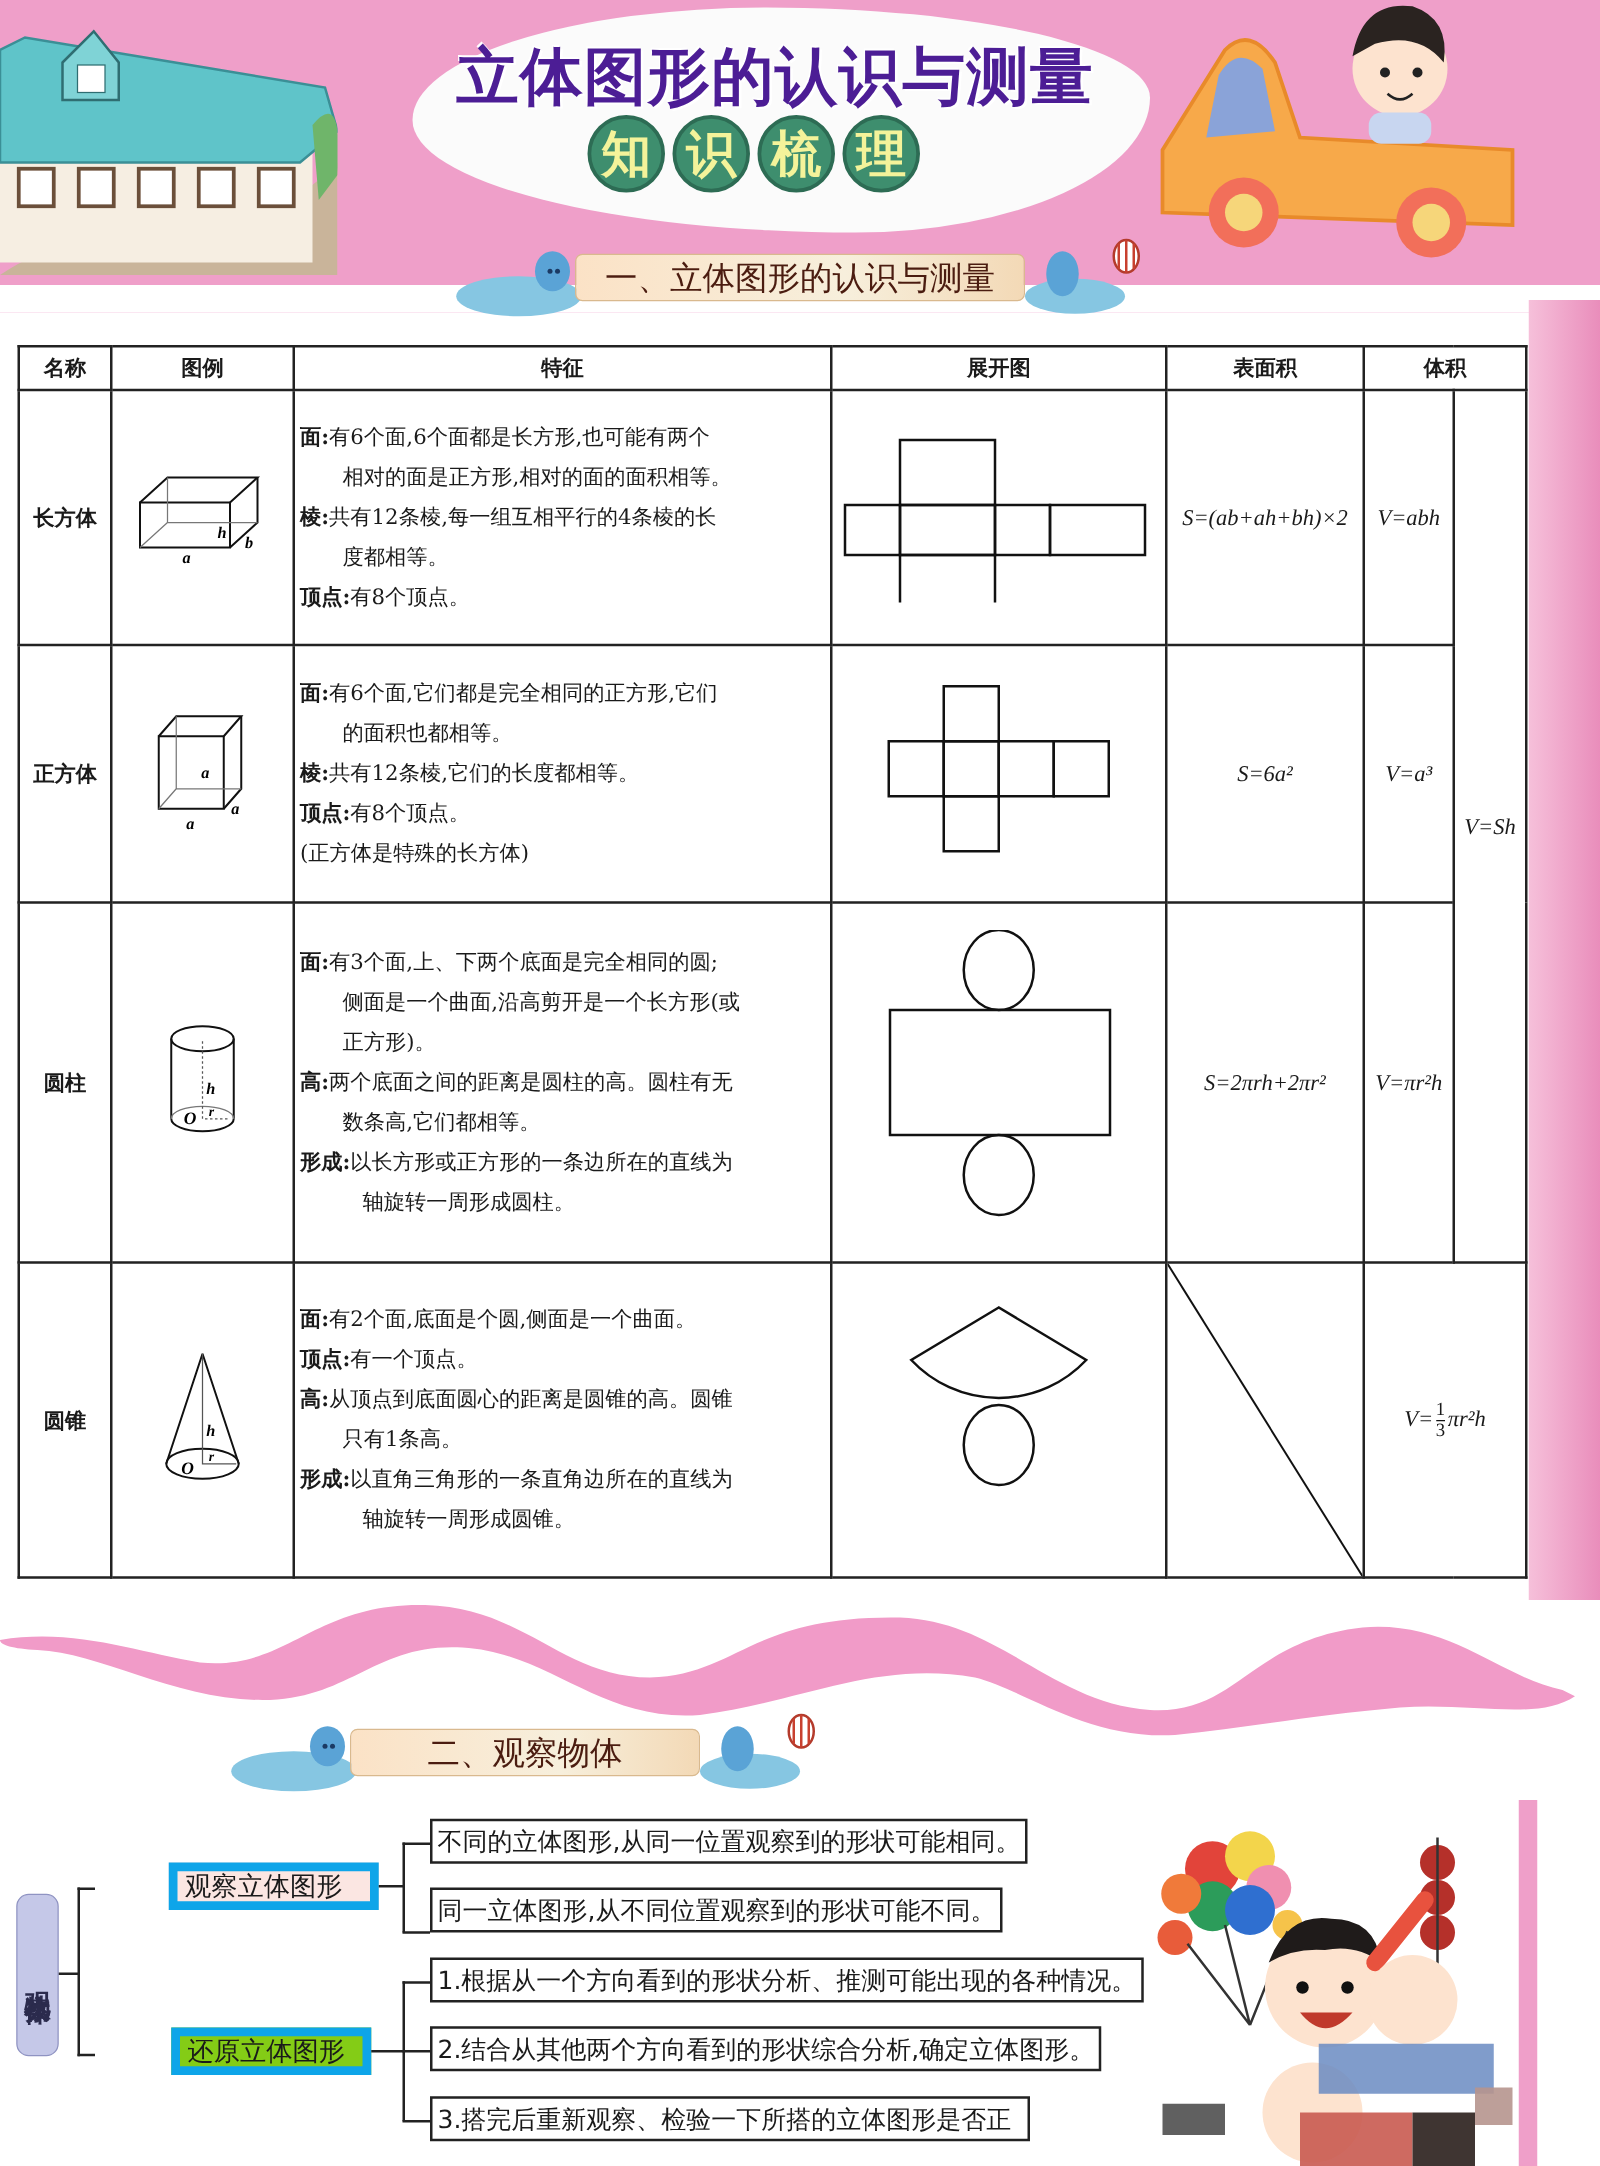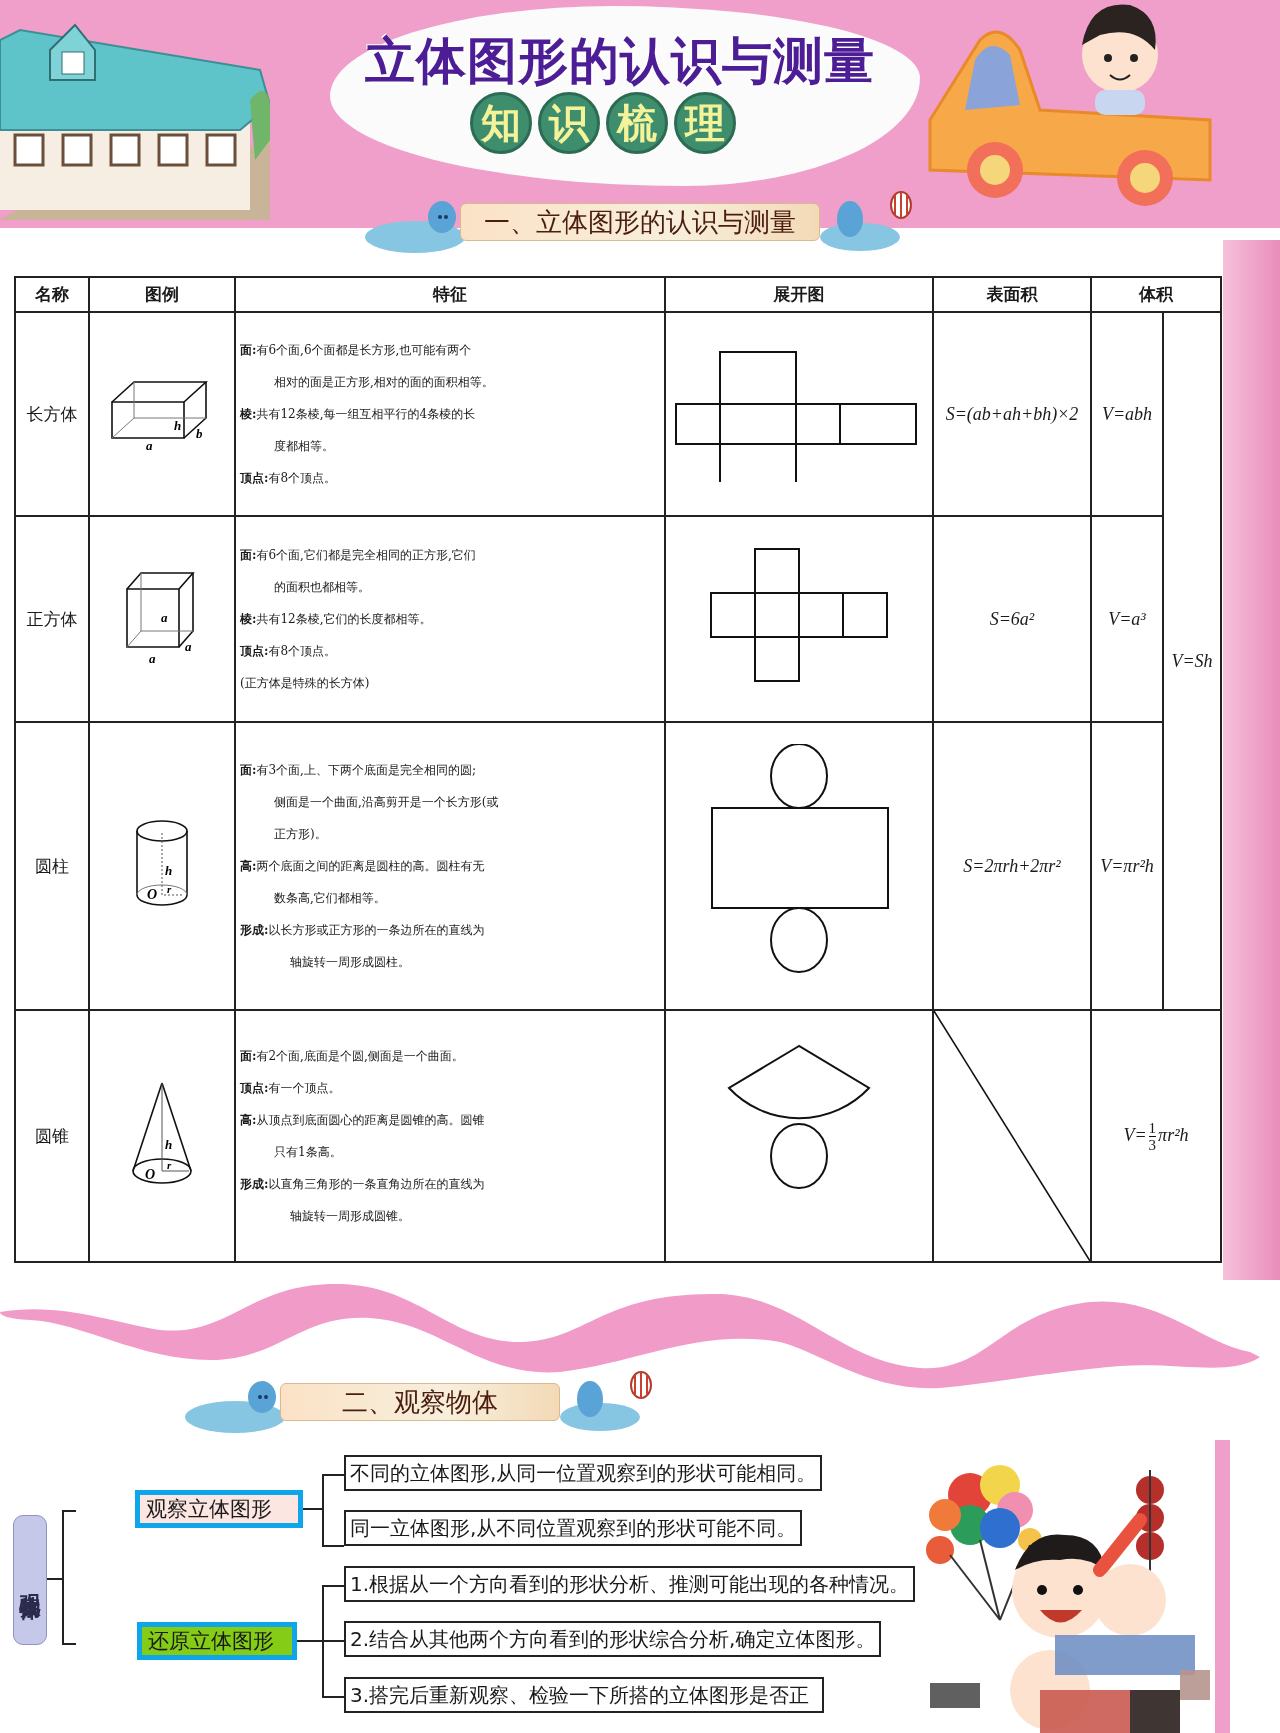--- a/index.html
+++ b/index.html
@@ -24,37 +24,37 @@
   .section-pill { position: absolute; top: 8px; height: 38px; border-radius: 6px;
     background: linear-gradient(to right, #fbe2c6, #f7efdc 60%, #f3d9b6); border: 1px solid #d9b98e;
     font-family: "DejaVu Sans", sans-serif; font-size: 26px; color: #4b1c10; display: flex; align-items: center; justify-content: center; }
   .blob-l, .blob-r { position: absolute; }
 
   
   .pink-right { position: absolute; left: 1223px; top: 240px; width: 57px; height: 1040px; background: linear-gradient(to right, #f6c0da, #e98dbb); }
   table.shapes { position: absolute; left: 14px; top: 276px; width: 1206px; border-collapse: collapse; table-layout: fixed; }
   table.shapes td, table.shapes th { border: 2px solid #222; vertical-align: middle; }
   table.shapes th { height: 35px; font-weight: bold; font-size: 17px; text-align: center; }
-  .name-cell { text-align: center; font-size: 17px; font-weight: normal; }
-  .feat-cell { padding: 6px 4px 6px 4px; font-size: 12px; line-height: 32px; }
+  .name-cell { text-align: center; font-size: 17px; font-weight: bold; }
+  .feat-cell { padding: 6px 4px 6px 4px; font-size: 17px; line-height: 32px; }
   .feat-line { display: block; }
   .feat-line b { font-weight: bold; }
   .feat-indent { display: block; padding-left: 34px; }
   .feat-indent2 { display: block; padding-left: 50px; }
   .formula { font-family: "Liberation Serif", "DejaVu Serif", serif; font-style: italic; font-size: 18px; text-align: center; }
   .fig-cell, .net-cell { text-align: center; }
 
   
   .wave { position: absolute; left: 0; top: 1282px; width: 1270px; height: 120px; }
 
   
   .root-node { position: absolute; left: 13px; top: 1515px; width: 34px; height: 130px; border-radius: 10px; background: #c5c8e8; border: 1px solid #8f93c2;
     font-family: "DejaVu Sans", sans-serif; font-size: 21px; font-weight: bold; color: #2b2b4d;
     writing-mode: vertical-rl; text-orientation: upright; display: flex; align-items: center; justify-content: center; letter-spacing: 2px; }
-  .branch-node { position: absolute; height: 38px; padding: 0 6px; border: 5px solid #0ea5e9;
+  .branch-node { position: absolute; height: 38px; padding: 0 6px; border: 7px solid #0ea5e9;
     font-family: "DejaVu Sans", sans-serif; font-size: 21px; display: flex; align-items: center; }
   .branch-node.pink { background: #fbe6e2; }
   .branch-node.green { background: #84cc16; }
   .leaf-node { position: absolute; height: 36px; padding: 0 4px; border: 2px solid #222; background: #fff;
     font-family: "DejaVu Sans", sans-serif; font-size: 20px; display: flex; align-items: center; white-space: nowrap; }
   .connector { position: absolute; background: #222; }
 
   .kids { position: absolute; left: 900px; top: 1440px; width: 330px; height: 293px; }
 </style>
 </head>

